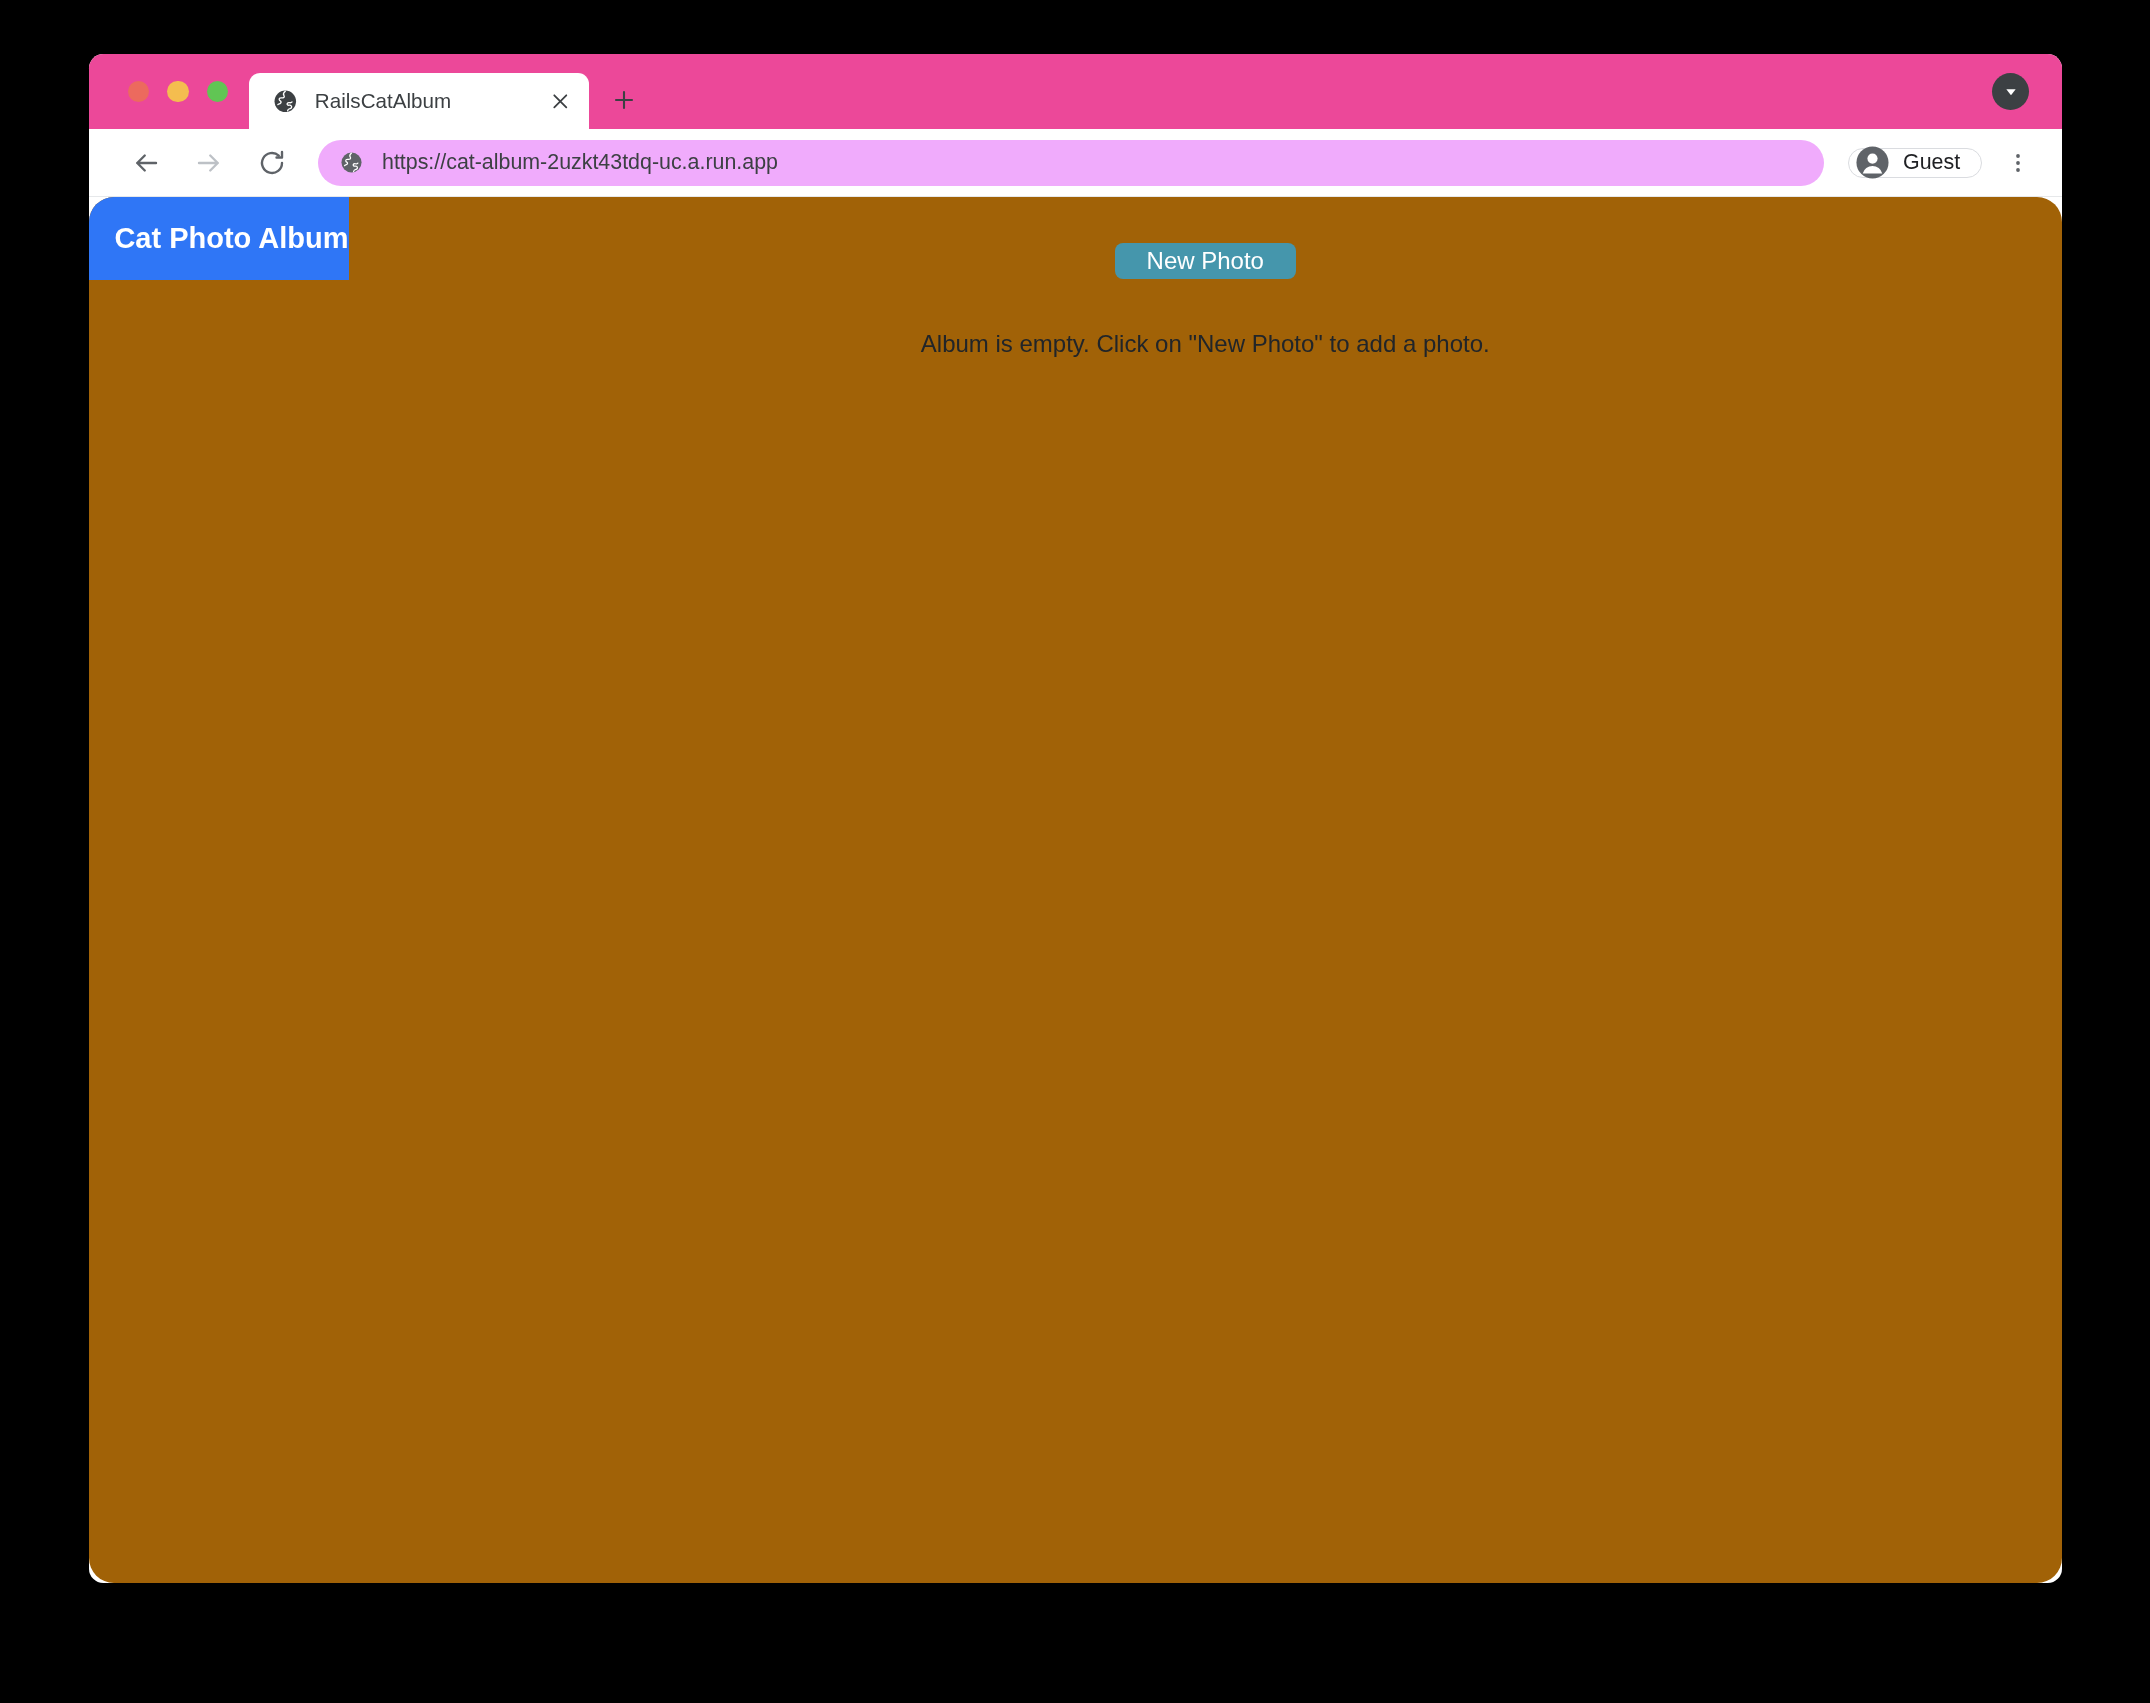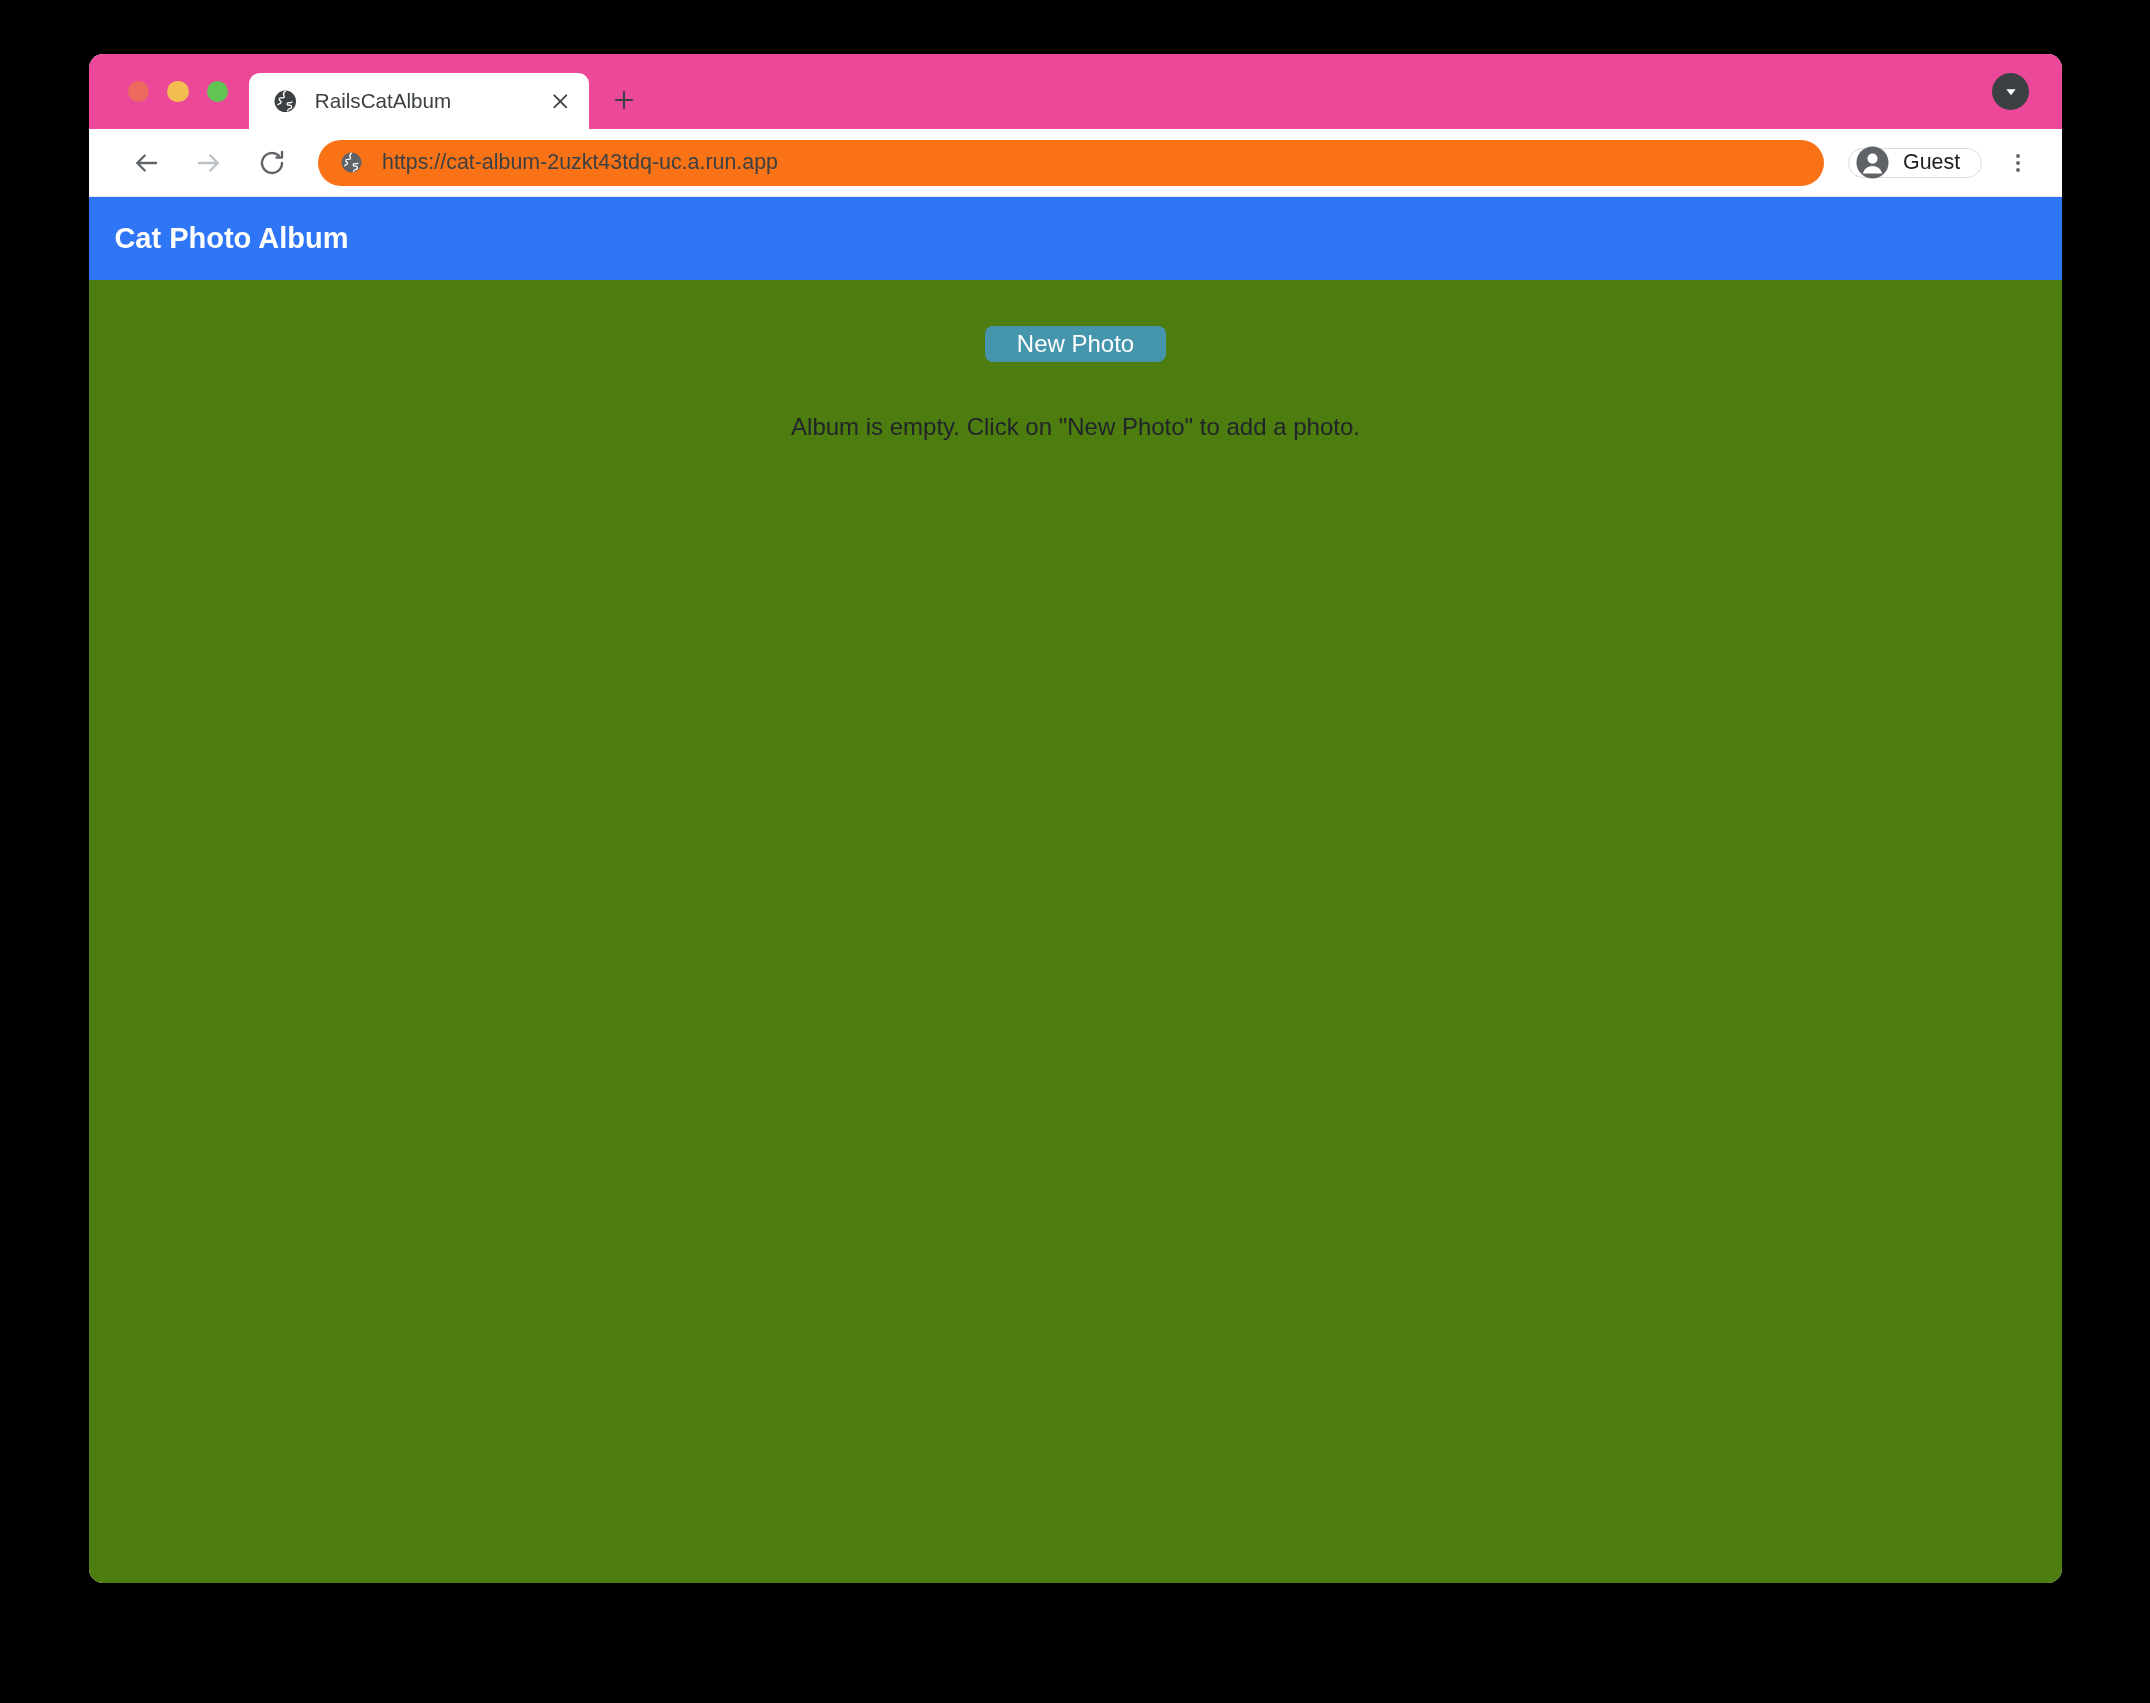--- a/index.html
+++ b/index.html
@@ -133,21 +133,21 @@
     justify-content: center;
     border-radius: 50%;
     margin-right: 19px;
   }
   .nav-btn svg { display: block; }
   .nav-btn.reload { margin-right: 24px; }
 
   .omnibox {
     flex: 1 1 auto;
     height: 46px;
-    background: #f97316;
+    background: #f0abfc;
     border-radius: 23px;
     display: flex;
     align-items: center;
     padding: 0 22px;
     min-width: 0;
   }
   .omnibox-icon {
     width: 23px;
     height: 23px;
     flex: 0 0 auto;
@@ -198,24 +198,25 @@
     display: flex;
     align-items: center;
     justify-content: center;
     border-radius: 50%;
   }
   .menu-btn svg { display: block; }
 
   
   .viewport {
     flex: 1 1 auto;
-    background: #4d7c0f;
-    overflow: hidden;
-    display: flex;
-    flex-direction: column;
+    background: #a16207;
+    overflow: hidden;
+    display: flex;
+    flex-direction: row;
+    border-radius: 25px;
   }
 
   .app-header {
     background: #2f76f6;
     height: 83px;
     flex: 0 0 auto;
     display: flex;
     align-items: center;
     padding-left: 25.4px;
   }

